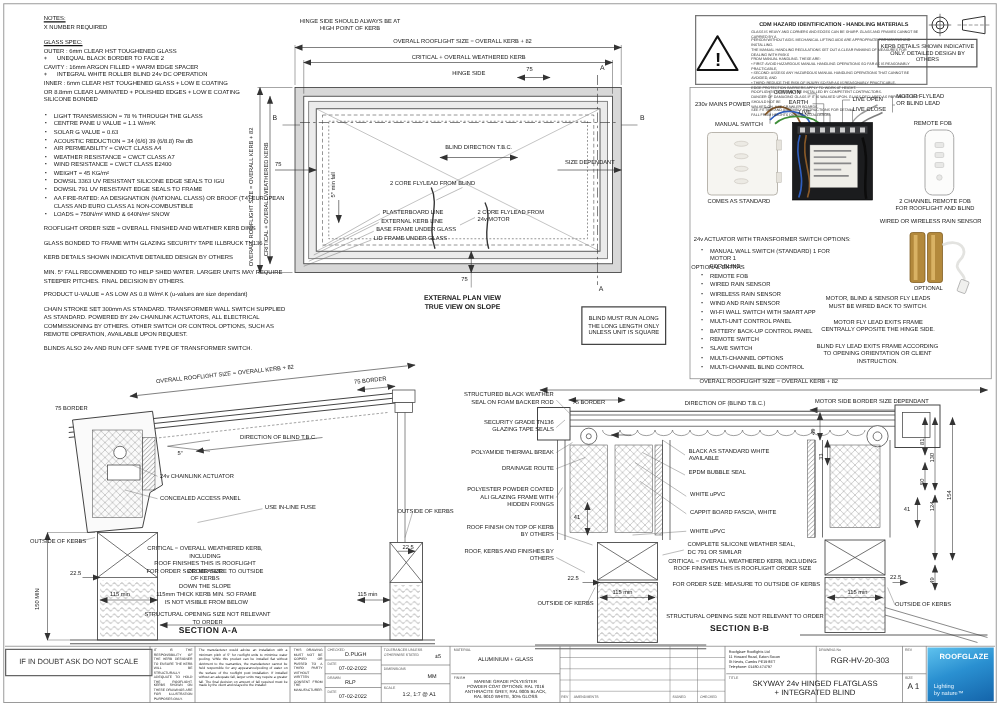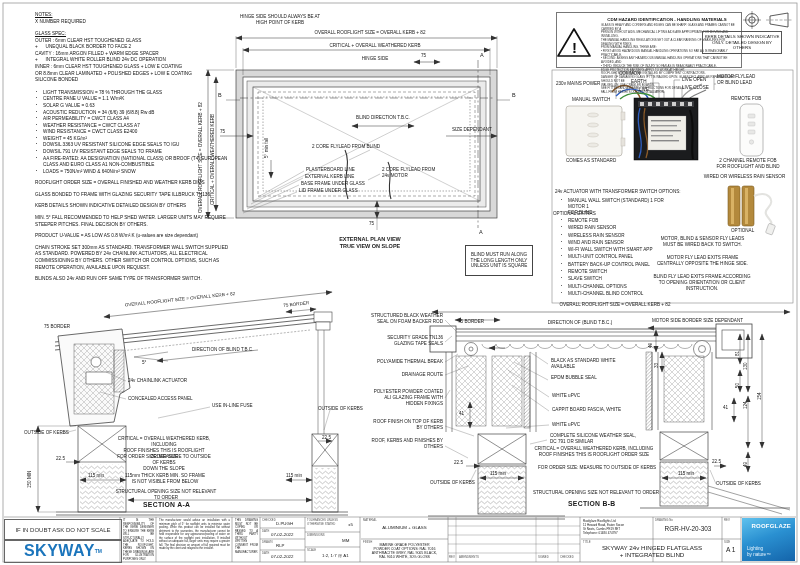--- a/index.html
+++ b/index.html
@@ -512,24 +512,20 @@
 <div class="lbl rot" style="left:648px;top:348px">49</div>
 <div class="lbl rot" style="left:654px;top:368px">33</div>
 <div class="lbl rot" style="left:735px;top:356px">81</div>
 <div class="lbl rot" style="left:743px;top:370px">130</div>
 <div class="lbl rot" style="left:735px;top:388px">50</div>
 <div class="lbl rot" style="left:743px;top:409px">124</div>
 <div class="lbl rot" style="left:757px;top:400px">154</div>
 <div class="lbl rot" style="left:743px;top:467px">49</div>
 
 <div class="doubt">IF IN DOUBT ASK DO NOT SCALE</div>
-<div class="skyway">
-  <span class="brand">SKYWAY</span>
-      <span class="tm">TM</span>
-</div>
 <div class="tp" style="left:123px;top:519px;width:31px">IT IS THE RESPONSIBILITY OF THE KERB DESIGNER TO ENSURE THE KERB WILL BE STRUCTURALLY ADEQUATE TO HOLD THE ROOFLIGHT. KERBS SHOWN ON THESE DRAWINGS ARE FOR ILLUSTRATION PURPOSES ONLY.</div>
 <div class="tp" style="left:159px;top:519px;width:71px">The manufacturer would advise an installation with a minimum pitch of 5° for rooflight units to minimise water pooling. While this product can be installed flat without detriment to the warranties, the manufacturer cannot be held responsible for any appearance/pooling of water on the surface of the rooflight post installation. If installed without an adequate fall, larger units may require a greater fall. The final decision on amount of fall required must be made by the client and relayed to the installer.</div>
 <div class="tp" style="left:235px;top:519px;width:23px">THIS DRAWING MUST NOT BE COPIED OR PASSED TO A THIRD PARTY WITHOUT WRITTEN CONSENT FROM THE MANUFACTURER.</div>
 
 <div class="tl" style="left:262px;top:518px">CHECKED</div>
 <div class="tv" style="left:276px;top:521px">D.PUGH</div>
 <div class="tl" style="left:262px;top:529px">DATE</div>
 <div class="tv" style="left:271px;top:532px">07-02-2022</div>
 <div class="tl" style="left:262px;top:540px">DRAWN</div>
 <div class="tv" style="left:276px;top:543px">RLP</div>

